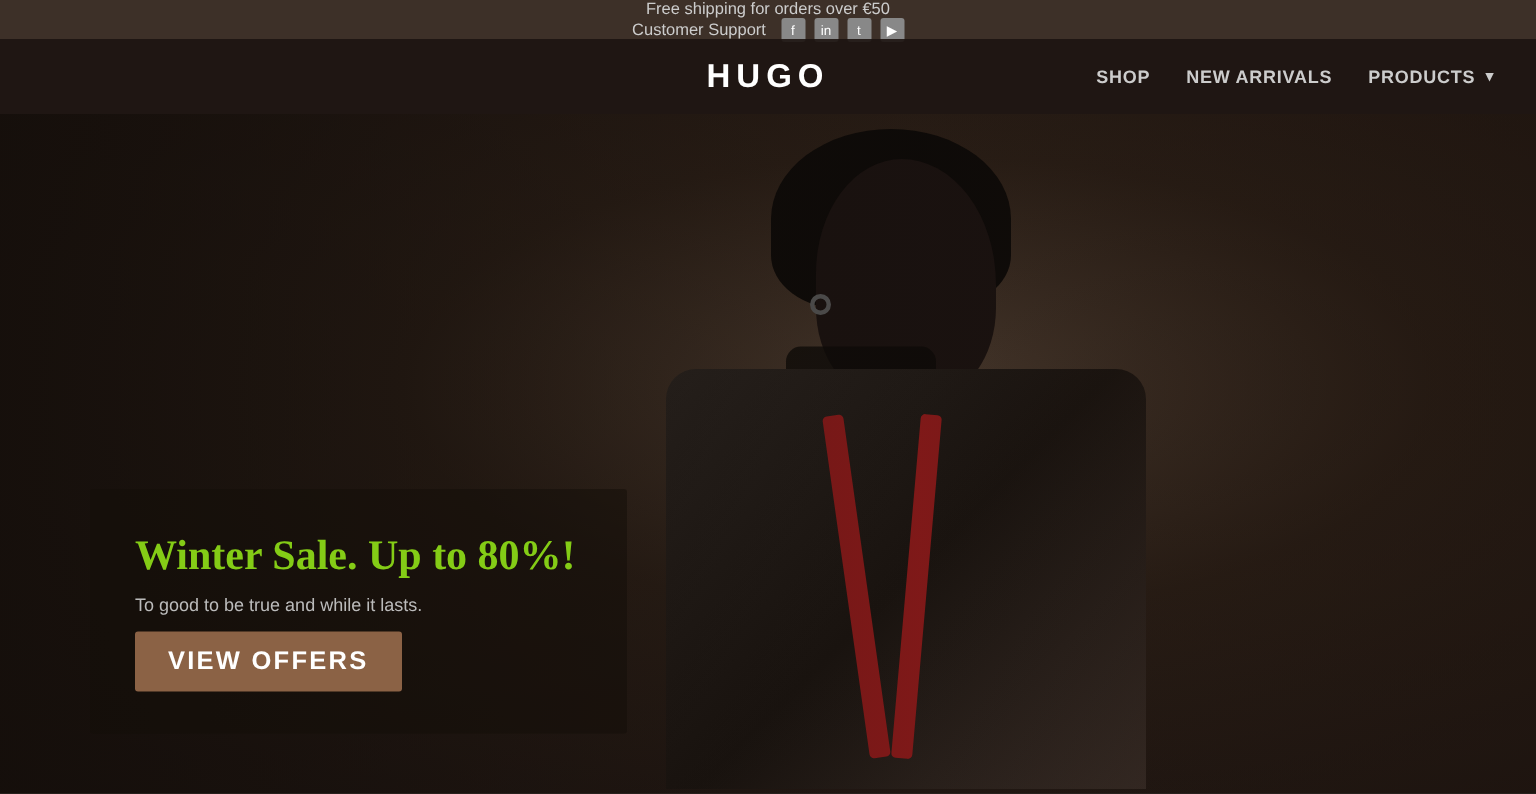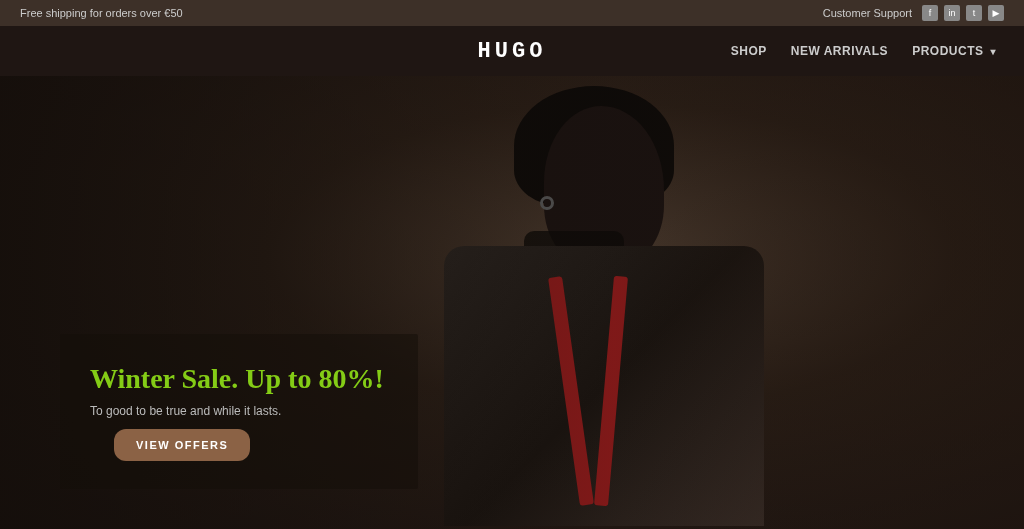--- a/index.html
+++ b/index.html
@@ -14,21 +14,22 @@
 
     
     .topbar {
       background: #3d3028;
       color: #ccc;
       font-size: 11px;
       height: 26px;
       display: flex;
       align-items: center;
       justify-content: space-between;
-      padding: 0 20px;
+      padding: 0 33px;
+      flex-direction: column;
     }
 
     .topbar-right {
       display: flex;
       align-items: center;
       gap: 10px;
     }
 
     .social-icons {
       display: flex;
@@ -78,21 +79,21 @@
     }
 
     .nav-logo {
       position: absolute;
       left: 50%;
       transform: translateX(-50%);
       color: #fff;
       font-size: 22px;
       font-weight: 700;
       letter-spacing: 4px;
-      font-family: Liberation Mono, monospace;
+      font-family: Liberation Sans, sans-serif;
     }
 
     .nav-right {
       display: flex;
       align-items: center;
       gap: 20px;
     }
 
     .nav-item-with-arrow::after {
       content: '▾';
@@ -258,27 +259,26 @@
       color: #bbb;
       font-size: 12px;
       margin-bottom: 11px;
     }
 
     .hero-btn {
       background: #8b6245;
       color: #fff;
       border: none;
       padding: 10px 22px;
-      font-size: 11px;
+      font-size: 17px;
       font-weight: 700;
       letter-spacing: 1.5px;
       text-transform: uppercase;
       cursor: pointer;
-      border-radius: 12px;
-      margin-left: 24px;
+      border-radius: 2px;
     }
   </style>
 </head>
 <body>
 
 <div class="topbar">
   <span>Free shipping for orders over €50</span>
   <div class="topbar-right">
     <span>Customer Support</span>
     <div class="social-icons">

